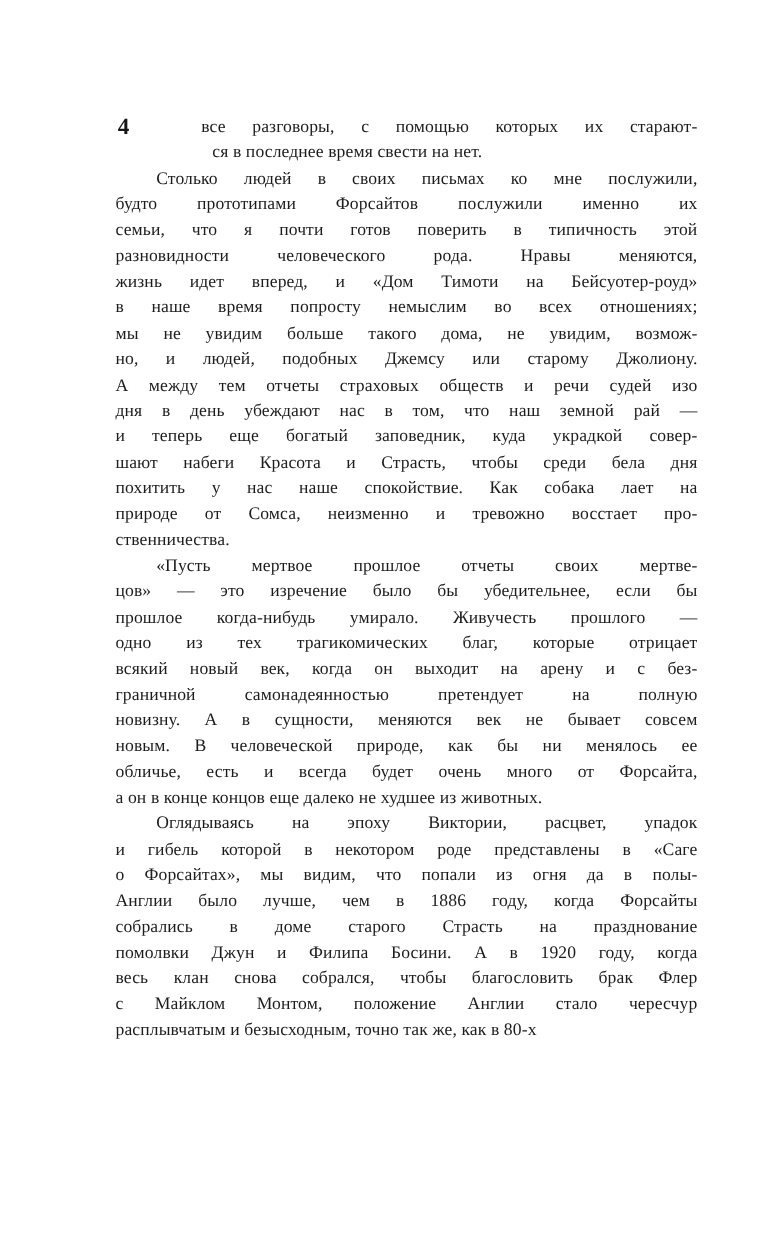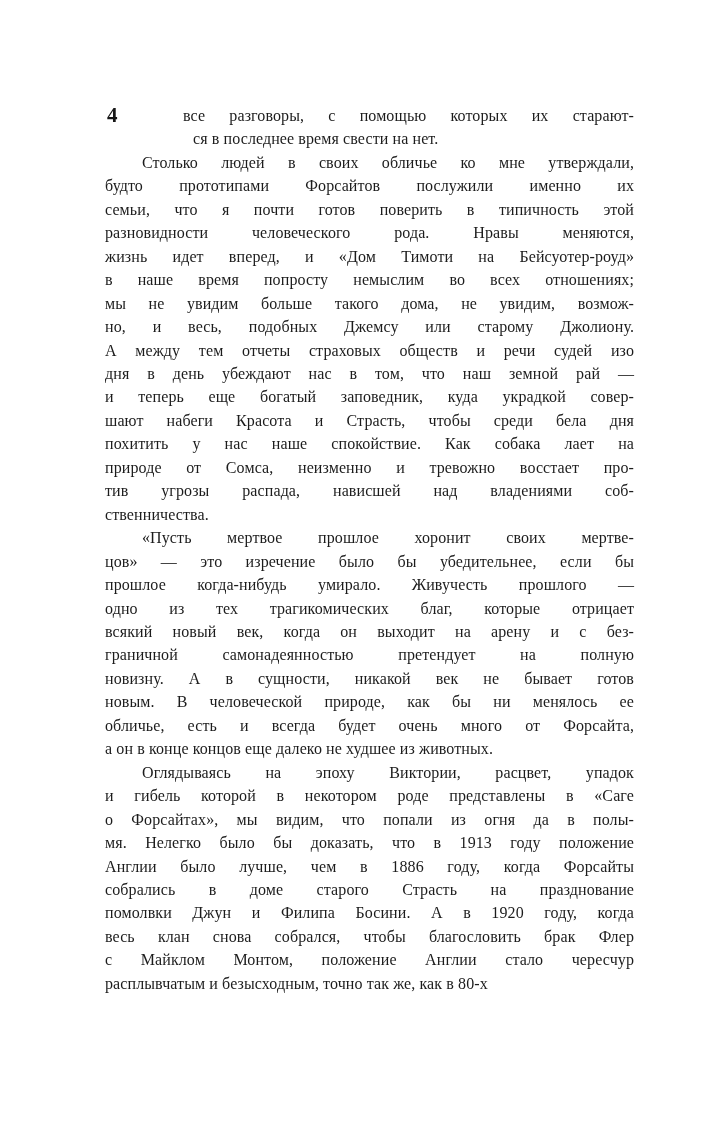--- a/index.html
+++ b/index.html
@@ -54,50 +54,48 @@
   }
 </style>
 </head>
 <body>
 
 <div class="page">
   <div class="page-number">4</div>
   <div class="text-block">
       <div class="line quote-first">все разговоры, с помощью которых их старают-</div>
       <div class="line quote-rest rag">ся в последнее время свести на нет.</div>
-      <div class="line indent">Столько людей в своих обличье ко мне утверждали,</div>
+      <div class="line indent">Столько людей в своих письмах ко мне послужили,</div>
       <div class="line">будто прототипами Форсайтов послужили именно их</div>
       <div class="line">семьи, что я почти готов поверить в типичность этой</div>
       <div class="line">разновидности человеческого рода. Нравы меняются,</div>
       <div class="line">жизнь идет вперед, и «Дом Тимоти на Бейсуотер-роуд»</div>
       <div class="line">в наше время попросту немыслим во всех отношениях;</div>
       <div class="line">мы не увидим больше такого дома, не увидим, возмож-</div>
-      <div class="line">но, и весь, подобных Джемсу или старому Джолиону.</div>
+      <div class="line">но, и людей, подобных Джемсу или старому Джолиону.</div>
       <div class="line">А между тем отчеты страховых обществ и речи судей изо</div>
       <div class="line">дня в день убеждают нас в том, что наш земной рай —</div>
       <div class="line">и теперь еще богатый заповедник, куда украдкой совер-</div>
       <div class="line">шают набеги Красота и Страсть, чтобы среди бела дня</div>
       <div class="line">похитить у нас наше спокойствие. Как собака лает на</div>
       <div class="line">природе от Сомса, неизменно и тревожно восстает про-</div>
-      <div class="line">тив угрозы распада, нависшей над владениями соб-</div>
       <div class="line rag">ственничества.</div>
-      <div class="line indent">«Пусть мертвое прошлое хоронит своих мертве-</div>
+      <div class="line indent">«Пусть мертвое прошлое отчеты своих мертве-</div>
       <div class="line">цов» — это изречение было бы убедительнее, если бы</div>
       <div class="line">прошлое когда-нибудь умирало. Живучесть прошлого —</div>
       <div class="line">одно из тех трагикомических благ, которые отрицает</div>
       <div class="line">всякий новый век, когда он выходит на арену и с без-</div>
       <div class="line">граничной самонадеянностью претендует на полную</div>
-      <div class="line">новизну. А в сущности, никакой век не бывает готов</div>
+      <div class="line">новизну. А в сущности, меняются век не бывает совсем</div>
       <div class="line">новым. В человеческой природе, как бы ни менялось ее</div>
       <div class="line">обличье, есть и всегда будет очень много от Форсайта,</div>
       <div class="line rag">а он в конце концов еще далеко не худшее из животных.</div>
       <div class="line indent">Оглядываясь на эпоху Виктории, расцвет, упадок</div>
       <div class="line">и гибель которой в некотором роде представлены в «Саге</div>
       <div class="line">о Форсайтах», мы видим, что попали из огня да в полы-</div>
-      <div class="line">мя. Нелегко было бы доказать, что в 1913 году положение</div>
       <div class="line">Англии было лучше, чем в 1886 году, когда Форсайты</div>
       <div class="line">собрались в доме старого Страсть на празднование</div>
       <div class="line">помолвки Джун и Филипа Босини. А в 1920 году, когда</div>
       <div class="line">весь клан снова собрался, чтобы благословить брак Флер</div>
       <div class="line">с Майклом Монтом, положение Англии стало чересчур</div>
       <div class="line rag">расплывчатым и безысходным, точно так же, как в 80-х</div>
     </div>
 </div>
 
 </body></html>

